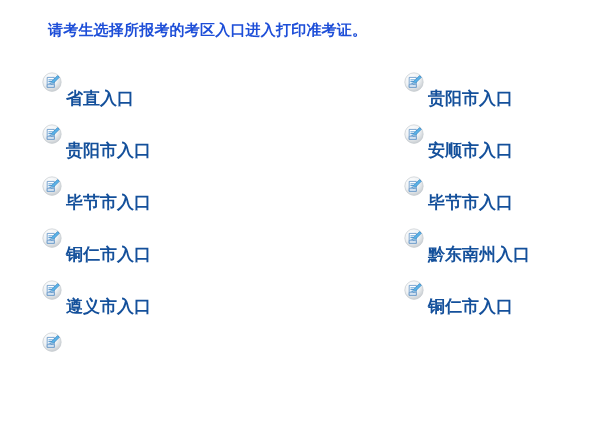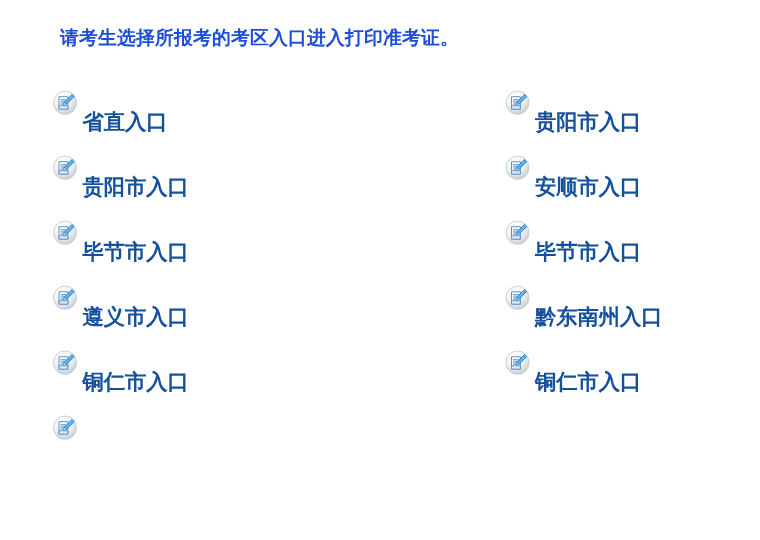--- a/index.html
+++ b/index.html
@@ -152,140 +152,140 @@
           <circle cx="10" cy="10" r="9.2" fill="url(#bdgA)" stroke="#c9ced2" stroke-width="0.7"></circle>
           <path d="M5.2 5.4h7.1v9.9H5.2z" fill="#ffffff" stroke="#5b8fc4" stroke-width="0.8"></path>
           <rect x="6.4" y="7.4" width="4.6" height="0.9" fill="#4f95d0"></rect>
           <rect x="6.4" y="9.1" width="4.6" height="0.9" fill="#4f95d0"></rect>
           <rect x="6.4" y="10.8" width="3.2" height="0.9" fill="#4f95d0"></rect>
           <path d="M5.2 12.6h7.1v2.7H5.2z" fill="#dce9f5" stroke="#5b8fc4" stroke-width="0.7"></path>
           <path d="M15.6 3.6l1.7 1.7-6.0 6.0-2.2 0.5 0.5-2.2z" fill="#5bb3e8" stroke="#2d7fc0" stroke-width="0.7" stroke-linejoin="round"></path>
           <path d="M9.1 9.6l2.2 2.2-2.2 0.5z" fill="#e8edf1" stroke="#2d7fc0" stroke-width="0.5"></path>
         </svg>
       </span>
+      <span class="entry-label">铜仁市入口</span>
+    </a>
+
+    <a class="entry-item" href="#">
+      <span class="entry-icon">
+        <svg width="21" height="21" viewBox="0 0 21 21" xmlns="http://www.w3.org/2000/svg">
+          <circle cx="10" cy="10.6" r="9.2" fill="#b9bec3" opacity="0.55"></circle>
+          <circle cx="10" cy="10" r="9.2" fill="url(#bdgA)" stroke="#c9ced2" stroke-width="0.7"></circle>
+          <path d="M5.2 5.4h7.1v9.9H5.2z" fill="#ffffff" stroke="#5b8fc4" stroke-width="0.8"></path>
+          <rect x="6.4" y="7.4" width="4.6" height="0.9" fill="#4f95d0"></rect>
+          <rect x="6.4" y="9.1" width="4.6" height="0.9" fill="#4f95d0"></rect>
+          <rect x="6.4" y="10.8" width="3.2" height="0.9" fill="#4f95d0"></rect>
+          <path d="M5.2 12.6h7.1v2.7H5.2z" fill="#dce9f5" stroke="#5b8fc4" stroke-width="0.7"></path>
+          <path d="M15.6 3.6l1.7 1.7-6.0 6.0-2.2 0.5 0.5-2.2z" fill="#5bb3e8" stroke="#2d7fc0" stroke-width="0.7" stroke-linejoin="round"></path>
+          <path d="M9.1 9.6l2.2 2.2-2.2 0.5z" fill="#e8edf1" stroke="#2d7fc0" stroke-width="0.5"></path>
+        </svg>
+      </span>
       <span class="entry-label">遵义市入口</span>
     </a>
 
     <a class="entry-item" href="#">
       <span class="entry-icon">
         <svg width="21" height="21" viewBox="0 0 21 21" xmlns="http://www.w3.org/2000/svg">
           <circle cx="10" cy="10.6" r="9.2" fill="#b9bec3" opacity="0.55"></circle>
           <circle cx="10" cy="10" r="9.2" fill="url(#bdgA)" stroke="#c9ced2" stroke-width="0.7"></circle>
           <path d="M5.2 5.4h7.1v9.9H5.2z" fill="#ffffff" stroke="#5b8fc4" stroke-width="0.8"></path>
           <rect x="6.4" y="7.4" width="4.6" height="0.9" fill="#4f95d0"></rect>
           <rect x="6.4" y="9.1" width="4.6" height="0.9" fill="#4f95d0"></rect>
           <rect x="6.4" y="10.8" width="3.2" height="0.9" fill="#4f95d0"></rect>
           <path d="M5.2 12.6h7.1v2.7H5.2z" fill="#dce9f5" stroke="#5b8fc4" stroke-width="0.7"></path>
           <path d="M15.6 3.6l1.7 1.7-6.0 6.0-2.2 0.5 0.5-2.2z" fill="#5bb3e8" stroke="#2d7fc0" stroke-width="0.7" stroke-linejoin="round"></path>
           <path d="M9.1 9.6l2.2 2.2-2.2 0.5z" fill="#e8edf1" stroke="#2d7fc0" stroke-width="0.5"></path>
         </svg>
       </span>
+    </a>
+
+  </div>
+
+  <div class="entry-col right">
+
+    <a class="entry-item" href="#">
+      <span class="entry-icon">
+        <svg width="21" height="21" viewBox="0 0 21 21" xmlns="http://www.w3.org/2000/svg">
+          <circle cx="10" cy="10.6" r="9.2" fill="#b9bec3" opacity="0.55"></circle>
+          <circle cx="10" cy="10" r="9.2" fill="url(#bdgA)" stroke="#c9ced2" stroke-width="0.7"></circle>
+          <path d="M5.2 5.4h7.1v9.9H5.2z" fill="#ffffff" stroke="#5b8fc4" stroke-width="0.8"></path>
+          <rect x="6.4" y="7.4" width="4.6" height="0.9" fill="#4f95d0"></rect>
+          <rect x="6.4" y="9.1" width="4.6" height="0.9" fill="#4f95d0"></rect>
+          <rect x="6.4" y="10.8" width="3.2" height="0.9" fill="#4f95d0"></rect>
+          <path d="M5.2 12.6h7.1v2.7H5.2z" fill="#dce9f5" stroke="#5b8fc4" stroke-width="0.7"></path>
+          <path d="M15.6 3.6l1.7 1.7-6.0 6.0-2.2 0.5 0.5-2.2z" fill="#5bb3e8" stroke="#2d7fc0" stroke-width="0.7" stroke-linejoin="round"></path>
+          <path d="M9.1 9.6l2.2 2.2-2.2 0.5z" fill="#e8edf1" stroke="#2d7fc0" stroke-width="0.5"></path>
+        </svg>
+      </span>
+      <span class="entry-label">贵阳市入口</span>
+    </a>
+
+    <a class="entry-item" href="#">
+      <span class="entry-icon">
+        <svg width="21" height="21" viewBox="0 0 21 21" xmlns="http://www.w3.org/2000/svg">
+          <circle cx="10" cy="10.6" r="9.2" fill="#b9bec3" opacity="0.55"></circle>
+          <circle cx="10" cy="10" r="9.2" fill="url(#bdgA)" stroke="#c9ced2" stroke-width="0.7"></circle>
+          <path d="M5.2 5.4h7.1v9.9H5.2z" fill="#ffffff" stroke="#5b8fc4" stroke-width="0.8"></path>
+          <rect x="6.4" y="7.4" width="4.6" height="0.9" fill="#4f95d0"></rect>
+          <rect x="6.4" y="9.1" width="4.6" height="0.9" fill="#4f95d0"></rect>
+          <rect x="6.4" y="10.8" width="3.2" height="0.9" fill="#4f95d0"></rect>
+          <path d="M5.2 12.6h7.1v2.7H5.2z" fill="#dce9f5" stroke="#5b8fc4" stroke-width="0.7"></path>
+          <path d="M15.6 3.6l1.7 1.7-6.0 6.0-2.2 0.5 0.5-2.2z" fill="#5bb3e8" stroke="#2d7fc0" stroke-width="0.7" stroke-linejoin="round"></path>
+          <path d="M9.1 9.6l2.2 2.2-2.2 0.5z" fill="#e8edf1" stroke="#2d7fc0" stroke-width="0.5"></path>
+        </svg>
+      </span>
+      <span class="entry-label">安顺市入口</span>
+    </a>
+
+    <a class="entry-item" href="#">
+      <span class="entry-icon">
+        <svg width="21" height="21" viewBox="0 0 21 21" xmlns="http://www.w3.org/2000/svg">
+          <circle cx="10" cy="10.6" r="9.2" fill="#b9bec3" opacity="0.55"></circle>
+          <circle cx="10" cy="10" r="9.2" fill="url(#bdgA)" stroke="#c9ced2" stroke-width="0.7"></circle>
+          <path d="M5.2 5.4h7.1v9.9H5.2z" fill="#ffffff" stroke="#5b8fc4" stroke-width="0.8"></path>
+          <rect x="6.4" y="7.4" width="4.6" height="0.9" fill="#4f95d0"></rect>
+          <rect x="6.4" y="9.1" width="4.6" height="0.9" fill="#4f95d0"></rect>
+          <rect x="6.4" y="10.8" width="3.2" height="0.9" fill="#4f95d0"></rect>
+          <path d="M5.2 12.6h7.1v2.7H5.2z" fill="#dce9f5" stroke="#5b8fc4" stroke-width="0.7"></path>
+          <path d="M15.6 3.6l1.7 1.7-6.0 6.0-2.2 0.5 0.5-2.2z" fill="#5bb3e8" stroke="#2d7fc0" stroke-width="0.7" stroke-linejoin="round"></path>
+          <path d="M9.1 9.6l2.2 2.2-2.2 0.5z" fill="#e8edf1" stroke="#2d7fc0" stroke-width="0.5"></path>
+        </svg>
+      </span>
+      <span class="entry-label">毕节市入口</span>
+    </a>
+
+    <a class="entry-item" href="#">
+      <span class="entry-icon">
+        <svg width="21" height="21" viewBox="0 0 21 21" xmlns="http://www.w3.org/2000/svg">
+          <circle cx="10" cy="10.6" r="9.2" fill="#b9bec3" opacity="0.55"></circle>
+          <circle cx="10" cy="10" r="9.2" fill="url(#bdgA)" stroke="#c9ced2" stroke-width="0.7"></circle>
+          <path d="M5.2 5.4h7.1v9.9H5.2z" fill="#ffffff" stroke="#5b8fc4" stroke-width="0.8"></path>
+          <rect x="6.4" y="7.4" width="4.6" height="0.9" fill="#4f95d0"></rect>
+          <rect x="6.4" y="9.1" width="4.6" height="0.9" fill="#4f95d0"></rect>
+          <rect x="6.4" y="10.8" width="3.2" height="0.9" fill="#4f95d0"></rect>
+          <path d="M5.2 12.6h7.1v2.7H5.2z" fill="#dce9f5" stroke="#5b8fc4" stroke-width="0.7"></path>
+          <path d="M15.6 3.6l1.7 1.7-6.0 6.0-2.2 0.5 0.5-2.2z" fill="#5bb3e8" stroke="#2d7fc0" stroke-width="0.7" stroke-linejoin="round"></path>
+          <path d="M9.1 9.6l2.2 2.2-2.2 0.5z" fill="#e8edf1" stroke="#2d7fc0" stroke-width="0.5"></path>
+        </svg>
+      </span>
+      <span class="entry-label">黔东南州入口</span>
+    </a>
+
+    <a class="entry-item" href="#">
+      <span class="entry-icon">
+        <svg width="21" height="21" viewBox="0 0 21 21" xmlns="http://www.w3.org/2000/svg">
+          <circle cx="10" cy="10.6" r="9.2" fill="#b9bec3" opacity="0.55"></circle>
+          <circle cx="10" cy="10" r="9.2" fill="url(#bdgA)" stroke="#c9ced2" stroke-width="0.7"></circle>
+          <path d="M5.2 5.4h7.1v9.9H5.2z" fill="#ffffff" stroke="#5b8fc4" stroke-width="0.8"></path>
+          <rect x="6.4" y="7.4" width="4.6" height="0.9" fill="#4f95d0"></rect>
+          <rect x="6.4" y="9.1" width="4.6" height="0.9" fill="#4f95d0"></rect>
+          <rect x="6.4" y="10.8" width="3.2" height="0.9" fill="#4f95d0"></rect>
+          <path d="M5.2 12.6h7.1v2.7H5.2z" fill="#dce9f5" stroke="#5b8fc4" stroke-width="0.7"></path>
+          <path d="M15.6 3.6l1.7 1.7-6.0 6.0-2.2 0.5 0.5-2.2z" fill="#5bb3e8" stroke="#2d7fc0" stroke-width="0.7" stroke-linejoin="round"></path>
+          <path d="M9.1 9.6l2.2 2.2-2.2 0.5z" fill="#e8edf1" stroke="#2d7fc0" stroke-width="0.5"></path>
+        </svg>
+      </span>
       <span class="entry-label">铜仁市入口</span>
     </a>
 
-    <a class="entry-item" href="#">
-      <span class="entry-icon">
-        <svg width="21" height="21" viewBox="0 0 21 21" xmlns="http://www.w3.org/2000/svg">
-          <circle cx="10" cy="10.6" r="9.2" fill="#b9bec3" opacity="0.55"></circle>
-          <circle cx="10" cy="10" r="9.2" fill="url(#bdgA)" stroke="#c9ced2" stroke-width="0.7"></circle>
-          <path d="M5.2 5.4h7.1v9.9H5.2z" fill="#ffffff" stroke="#5b8fc4" stroke-width="0.8"></path>
-          <rect x="6.4" y="7.4" width="4.6" height="0.9" fill="#4f95d0"></rect>
-          <rect x="6.4" y="9.1" width="4.6" height="0.9" fill="#4f95d0"></rect>
-          <rect x="6.4" y="10.8" width="3.2" height="0.9" fill="#4f95d0"></rect>
-          <path d="M5.2 12.6h7.1v2.7H5.2z" fill="#dce9f5" stroke="#5b8fc4" stroke-width="0.7"></path>
-          <path d="M15.6 3.6l1.7 1.7-6.0 6.0-2.2 0.5 0.5-2.2z" fill="#5bb3e8" stroke="#2d7fc0" stroke-width="0.7" stroke-linejoin="round"></path>
-          <path d="M9.1 9.6l2.2 2.2-2.2 0.5z" fill="#e8edf1" stroke="#2d7fc0" stroke-width="0.5"></path>
-        </svg>
-      </span>
-    </a>
-
   </div>
 
-  <div class="entry-col right">
-
-    <a class="entry-item" href="#">
-      <span class="entry-icon">
-        <svg width="21" height="21" viewBox="0 0 21 21" xmlns="http://www.w3.org/2000/svg">
-          <circle cx="10" cy="10.6" r="9.2" fill="#b9bec3" opacity="0.55"></circle>
-          <circle cx="10" cy="10" r="9.2" fill="url(#bdgA)" stroke="#c9ced2" stroke-width="0.7"></circle>
-          <path d="M5.2 5.4h7.1v9.9H5.2z" fill="#ffffff" stroke="#5b8fc4" stroke-width="0.8"></path>
-          <rect x="6.4" y="7.4" width="4.6" height="0.9" fill="#4f95d0"></rect>
-          <rect x="6.4" y="9.1" width="4.6" height="0.9" fill="#4f95d0"></rect>
-          <rect x="6.4" y="10.8" width="3.2" height="0.9" fill="#4f95d0"></rect>
-          <path d="M5.2 12.6h7.1v2.7H5.2z" fill="#dce9f5" stroke="#5b8fc4" stroke-width="0.7"></path>
-          <path d="M15.6 3.6l1.7 1.7-6.0 6.0-2.2 0.5 0.5-2.2z" fill="#5bb3e8" stroke="#2d7fc0" stroke-width="0.7" stroke-linejoin="round"></path>
-          <path d="M9.1 9.6l2.2 2.2-2.2 0.5z" fill="#e8edf1" stroke="#2d7fc0" stroke-width="0.5"></path>
-        </svg>
-      </span>
-      <span class="entry-label">贵阳市入口</span>
-    </a>
-
-    <a class="entry-item" href="#">
-      <span class="entry-icon">
-        <svg width="21" height="21" viewBox="0 0 21 21" xmlns="http://www.w3.org/2000/svg">
-          <circle cx="10" cy="10.6" r="9.2" fill="#b9bec3" opacity="0.55"></circle>
-          <circle cx="10" cy="10" r="9.2" fill="url(#bdgA)" stroke="#c9ced2" stroke-width="0.7"></circle>
-          <path d="M5.2 5.4h7.1v9.9H5.2z" fill="#ffffff" stroke="#5b8fc4" stroke-width="0.8"></path>
-          <rect x="6.4" y="7.4" width="4.6" height="0.9" fill="#4f95d0"></rect>
-          <rect x="6.4" y="9.1" width="4.6" height="0.9" fill="#4f95d0"></rect>
-          <rect x="6.4" y="10.8" width="3.2" height="0.9" fill="#4f95d0"></rect>
-          <path d="M5.2 12.6h7.1v2.7H5.2z" fill="#dce9f5" stroke="#5b8fc4" stroke-width="0.7"></path>
-          <path d="M15.6 3.6l1.7 1.7-6.0 6.0-2.2 0.5 0.5-2.2z" fill="#5bb3e8" stroke="#2d7fc0" stroke-width="0.7" stroke-linejoin="round"></path>
-          <path d="M9.1 9.6l2.2 2.2-2.2 0.5z" fill="#e8edf1" stroke="#2d7fc0" stroke-width="0.5"></path>
-        </svg>
-      </span>
-      <span class="entry-label">安顺市入口</span>
-    </a>
-
-    <a class="entry-item" href="#">
-      <span class="entry-icon">
-        <svg width="21" height="21" viewBox="0 0 21 21" xmlns="http://www.w3.org/2000/svg">
-          <circle cx="10" cy="10.6" r="9.2" fill="#b9bec3" opacity="0.55"></circle>
-          <circle cx="10" cy="10" r="9.2" fill="url(#bdgA)" stroke="#c9ced2" stroke-width="0.7"></circle>
-          <path d="M5.2 5.4h7.1v9.9H5.2z" fill="#ffffff" stroke="#5b8fc4" stroke-width="0.8"></path>
-          <rect x="6.4" y="7.4" width="4.6" height="0.9" fill="#4f95d0"></rect>
-          <rect x="6.4" y="9.1" width="4.6" height="0.9" fill="#4f95d0"></rect>
-          <rect x="6.4" y="10.8" width="3.2" height="0.9" fill="#4f95d0"></rect>
-          <path d="M5.2 12.6h7.1v2.7H5.2z" fill="#dce9f5" stroke="#5b8fc4" stroke-width="0.7"></path>
-          <path d="M15.6 3.6l1.7 1.7-6.0 6.0-2.2 0.5 0.5-2.2z" fill="#5bb3e8" stroke="#2d7fc0" stroke-width="0.7" stroke-linejoin="round"></path>
-          <path d="M9.1 9.6l2.2 2.2-2.2 0.5z" fill="#e8edf1" stroke="#2d7fc0" stroke-width="0.5"></path>
-        </svg>
-      </span>
-      <span class="entry-label">毕节市入口</span>
-    </a>
-
-    <a class="entry-item" href="#">
-      <span class="entry-icon">
-        <svg width="21" height="21" viewBox="0 0 21 21" xmlns="http://www.w3.org/2000/svg">
-          <circle cx="10" cy="10.6" r="9.2" fill="#b9bec3" opacity="0.55"></circle>
-          <circle cx="10" cy="10" r="9.2" fill="url(#bdgA)" stroke="#c9ced2" stroke-width="0.7"></circle>
-          <path d="M5.2 5.4h7.1v9.9H5.2z" fill="#ffffff" stroke="#5b8fc4" stroke-width="0.8"></path>
-          <rect x="6.4" y="7.4" width="4.6" height="0.9" fill="#4f95d0"></rect>
-          <rect x="6.4" y="9.1" width="4.6" height="0.9" fill="#4f95d0"></rect>
-          <rect x="6.4" y="10.8" width="3.2" height="0.9" fill="#4f95d0"></rect>
-          <path d="M5.2 12.6h7.1v2.7H5.2z" fill="#dce9f5" stroke="#5b8fc4" stroke-width="0.7"></path>
-          <path d="M15.6 3.6l1.7 1.7-6.0 6.0-2.2 0.5 0.5-2.2z" fill="#5bb3e8" stroke="#2d7fc0" stroke-width="0.7" stroke-linejoin="round"></path>
-          <path d="M9.1 9.6l2.2 2.2-2.2 0.5z" fill="#e8edf1" stroke="#2d7fc0" stroke-width="0.5"></path>
-        </svg>
-      </span>
-      <span class="entry-label">黔东南州入口</span>
-    </a>
-
-    <a class="entry-item" href="#">
-      <span class="entry-icon">
-        <svg width="21" height="21" viewBox="0 0 21 21" xmlns="http://www.w3.org/2000/svg">
-          <circle cx="10" cy="10.6" r="9.2" fill="#b9bec3" opacity="0.55"></circle>
-          <circle cx="10" cy="10" r="9.2" fill="url(#bdgA)" stroke="#c9ced2" stroke-width="0.7"></circle>
-          <path d="M5.2 5.4h7.1v9.9H5.2z" fill="#ffffff" stroke="#5b8fc4" stroke-width="0.8"></path>
-          <rect x="6.4" y="7.4" width="4.6" height="0.9" fill="#4f95d0"></rect>
-          <rect x="6.4" y="9.1" width="4.6" height="0.9" fill="#4f95d0"></rect>
-          <rect x="6.4" y="10.8" width="3.2" height="0.9" fill="#4f95d0"></rect>
-          <path d="M5.2 12.6h7.1v2.7H5.2z" fill="#dce9f5" stroke="#5b8fc4" stroke-width="0.7"></path>
-          <path d="M15.6 3.6l1.7 1.7-6.0 6.0-2.2 0.5 0.5-2.2z" fill="#5bb3e8" stroke="#2d7fc0" stroke-width="0.7" stroke-linejoin="round"></path>
-          <path d="M9.1 9.6l2.2 2.2-2.2 0.5z" fill="#e8edf1" stroke="#2d7fc0" stroke-width="0.5"></path>
-        </svg>
-      </span>
-      <span class="entry-label">铜仁市入口</span>
-    </a>
-
-  </div>
-
 </div>
 
 </body></html>

